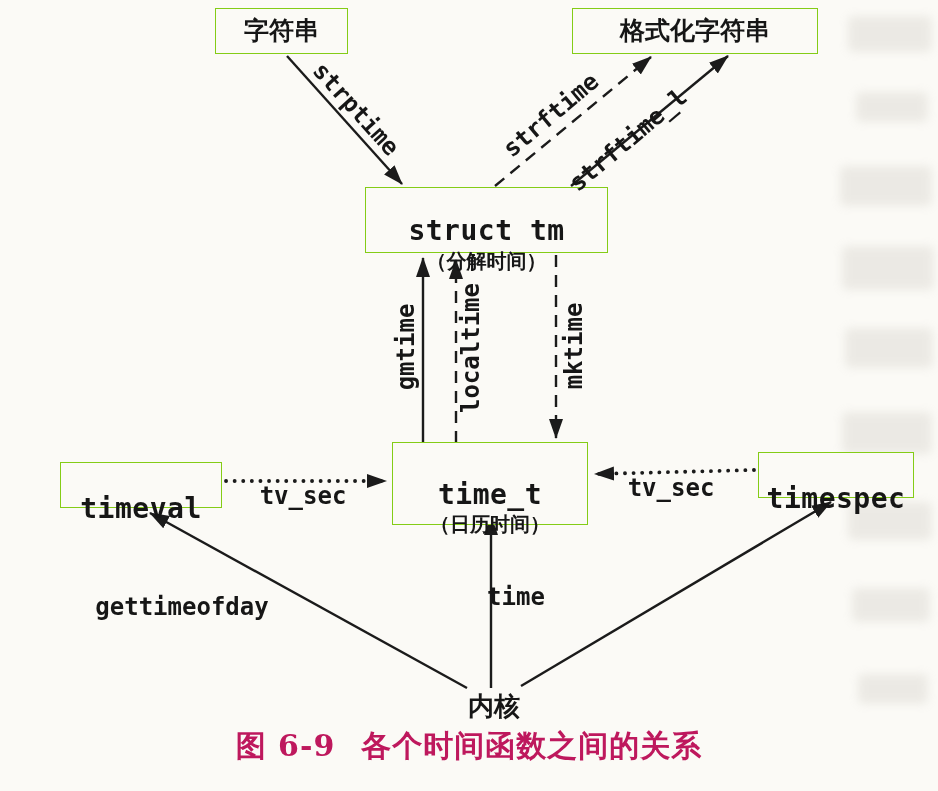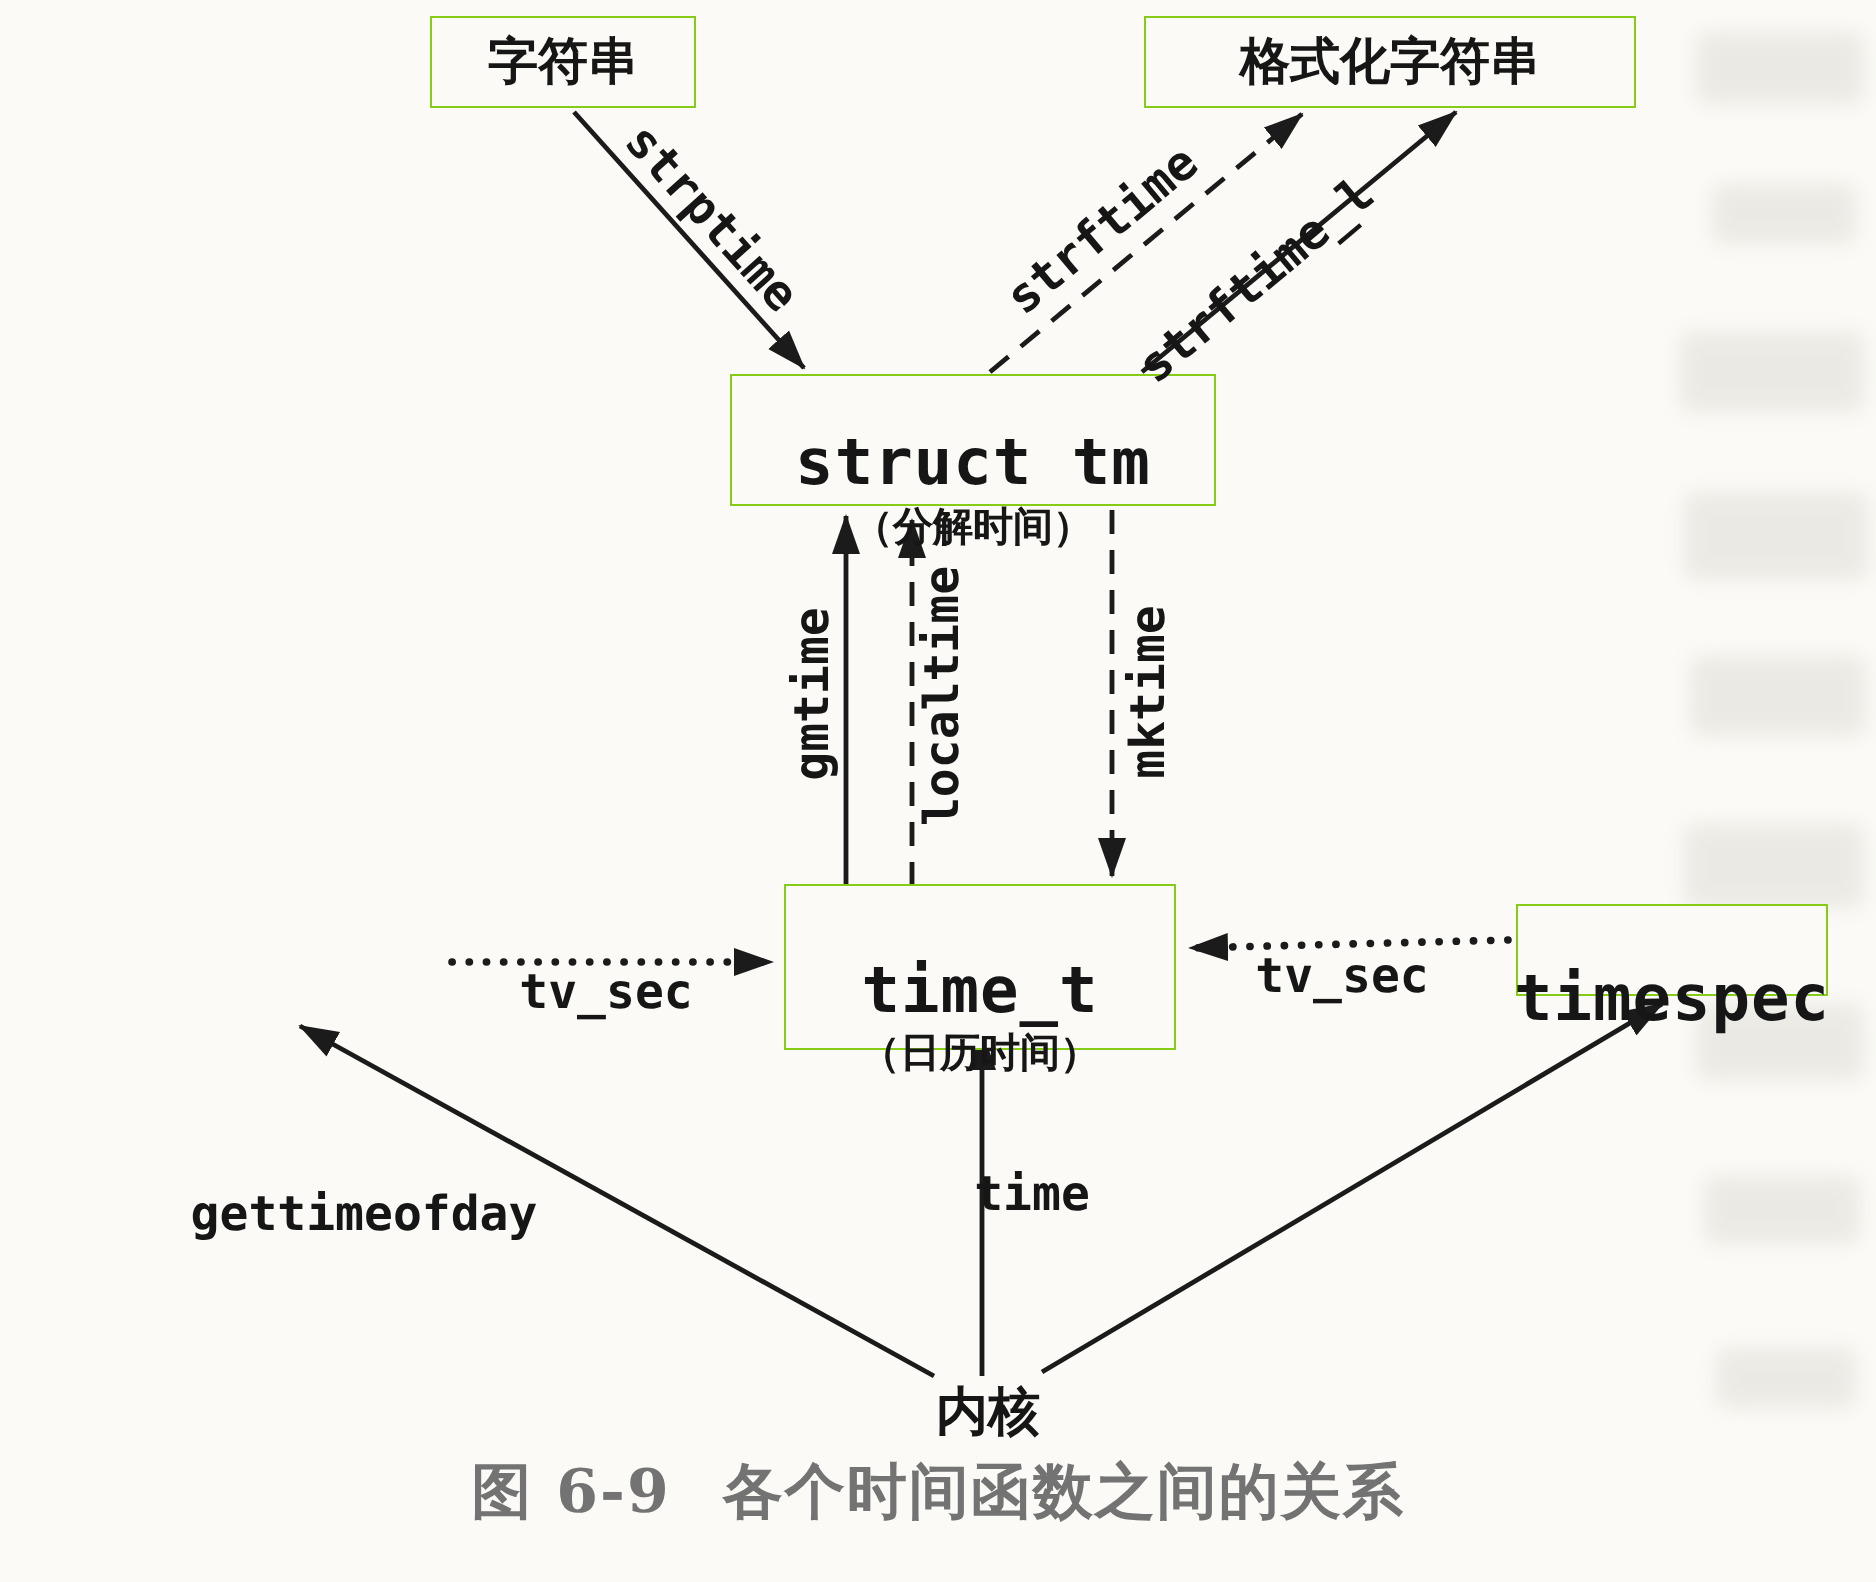--- a/index.html
+++ b/index.html
@@ -18,40 +18,40 @@
   .dotted{stroke-width:3.8;stroke-dasharray:0.1 8.5;stroke-linecap:round;}
   
   .node{
     position:absolute;z-index:2;
     border:1px solid #84cc16;background:#fbfaf6;
     display:flex;flex-direction:column;align-items:center;justify-content:center;
     box-sizing:border-box;line-height:1.15;
   }
   .cjk{font-family:"DejaVu Sans", sans-serif;font-weight:700;}
   .mono{font-family:"DejaVu Sans Mono", monospace;font-weight:700;letter-spacing:.5px;}
-  .node .title{font-size:32px;margin-top:48px;}
+  .node .title{font-size:28px;margin-top:48px;}
   .node .sub{font-size:20px;margin-top:2px;}
   .boxlabel{font-size:25px;}
   
   .elabel{
     position:absolute;z-index:3;white-space:nowrap;
     font-family:"DejaVu Sans Mono", monospace;font-weight:700;font-size:24px;
     transform:translate(-50%,-50%);
   }
   .rot-strptime{transform:translate(-50%,-50%) rotate(48deg);}
   .rot-strf{transform:translate(-50%,-50%) rotate(-40deg);}
   .rot-v{transform:translate(-50%,-50%) rotate(-90deg);}
   .kernel{
     position:absolute;z-index:3;white-space:nowrap;
     font-size:26px;transform:translate(-50%,-50%);
   }
   
   #caption{
     position:absolute;z-index:3;left:0;top:726px;width:938px;text-align:center;
-    font-family:"DejaVu Sans", sans-serif;font-size:30px;font-weight:600;color:#737373;
+    font-family:"DejaVu Sans", sans-serif;font-size:30px;font-weight:600;color:#be185d;
     letter-spacing:1px;
   }
   #caption .fignum{margin-right:26px;font-family:"DejaVu Serif", serif;}
   
   .ghost{
     position:absolute;z-index:0;background:#b7b2a8;opacity:.22;
     filter:blur(5px);border-radius:5px;
   }
 </style>
 </head>
@@ -110,20 +110,23 @@
   <div class="node" style="left:365px;top:187px;width:243px;height:66px;">
     <span class="mono title">struct tm</span>
     <span class="cjk sub">（分解时间）</span>
   </div>
 
   <div class="node" style="left:392px;top:442px;width:196px;height:83px;">
     <span class="mono title">time_t</span>
     <span class="cjk sub">（日历时间）</span>
   </div>
 
+  <div class="node" style="left:60px;top:462px;width:162px;height:46px;">
+    <span class="mono title">timeval</span>
+  </div>
 
   <div class="node" style="left:758px;top:452px;width:156px;height:46px;">
     <span class="mono title">timespec</span>
   </div>
 
   <div class="kernel cjk" style="left:494px;top:706px;">内核</div>
 
   <div class="elabel rot-strptime" style="left:356px;top:109px;">strptime</div>
   <div class="elabel rot-strf" style="left:551px;top:115px;">strftime</div>
   <div class="elabel rot-strf" style="left:628px;top:140px;">strftime_l</div>

